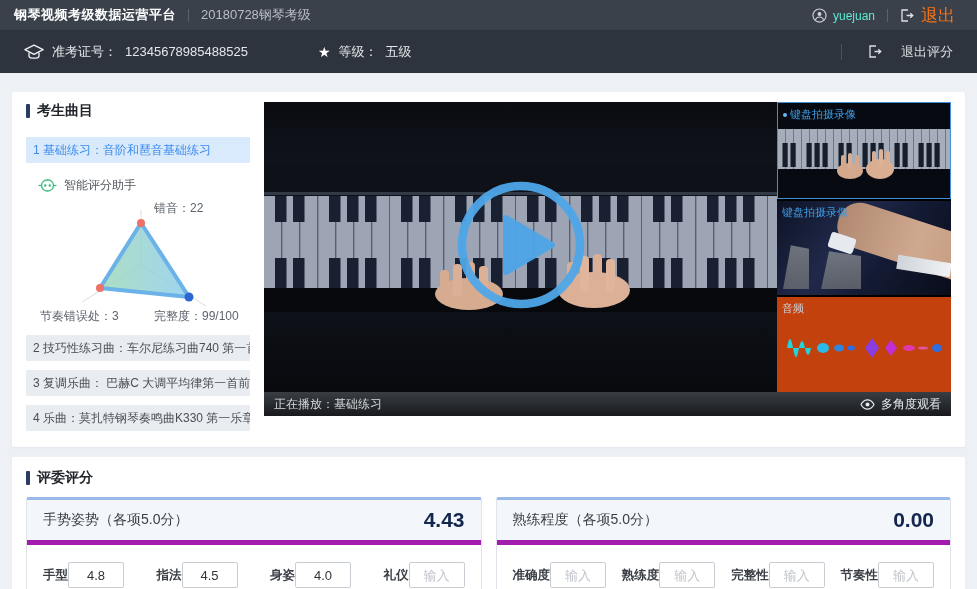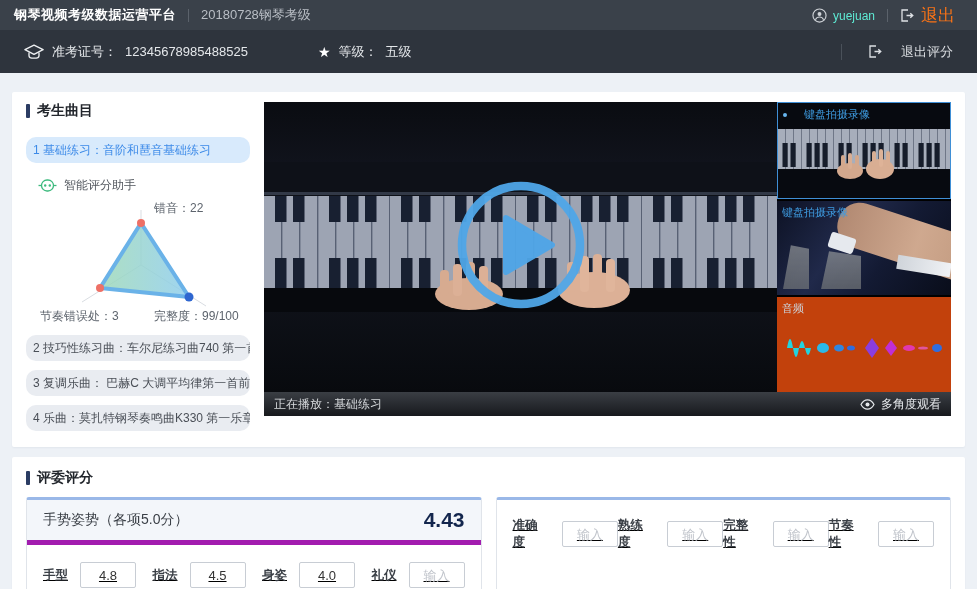--- a/index.html
+++ b/index.html
@@ -28,21 +28,21 @@
   
   .content { padding: 19px 12px 0; }
   .card { background: #fff; border-radius: 2px; box-shadow: 0 1px 2px rgba(20,40,80,.05); }
   .card-a { padding: 10px 14px 16px; display: flex; }
   .section-title { display: flex; align-items: center; gap: 7px; font-size: 14px; font-weight: bold; color: #22262c; }
   .section-title .bar { width: 4px; height: 14px; background: #2b3c63; border-radius: 1px; }
 
   
   .left-col { width: 224px; flex: none; }
   .song-item { margin-top: 9px; height: 26px; line-height: 26px; padding: 0 7px; font-size: 12px; color: #4a4f57;
-               background: #e9ecf1; border-radius: 10px; white-space: nowrap; overflow: hidden; cursor: pointer; }
+               background: #e9ecf1; border-radius: 1px; white-space: nowrap; overflow: hidden; cursor: pointer; }
   .song-item.first { margin-top: 17px; }
   .song-item.active { background: #d8eafc; color: #3c8ae8; }
   .assistant { margin-top: 14px; display: flex; align-items: center; gap: 7px; font-size: 12px; color: #53585f; padding-left: 12px; }
   .radar-wrap { position: relative; height: 128px; margin-top: 4px; }
   .radar-label { position: absolute; font-size: 12px; color: #5d646d; white-space: nowrap; }
   .rl-top { left: 128px; top: 2px; }
   .rl-left { left: 14px; top: 110px; }
   .rl-right { left: 128px; top: 110px; }
 
   
@@ -51,21 +51,21 @@
   .main-video { flex: 1; position: relative; background: linear-gradient(180deg,#0a0c11 0%,#141722 34%,#10131b 62%,#080a0e 100%); overflow: hidden; }
   .kb-main { position: absolute; left: 0; right: 0; top: 60px; }
   .play-overlay { position: absolute; left: 50%; top: 50%; transform: translate(-50%,-50%); cursor: pointer; }
 
   .side-col { width: 174px; flex: none; display: flex; flex-direction: column; background: #000; }
   .side-panel { position: relative; flex: 1; overflow: hidden; cursor: pointer; }
   .side-panel + .side-panel { margin-top: 2px; }
   .panel-cam1 { border: 1px solid #3f8fd6; background: #070a0f; }
   .panel-cam2 { background: linear-gradient(125deg,#0d1224 0%,#20294a 38%,#131a33 62%,#090d1a 100%); }
   .panel-audio { background: #c2410c; }
-  .panel-label { position: absolute; left: 5px; top: 4px; font-size: 11px; color: #3e9be0; z-index: 3; display: flex; align-items: center; gap: 17px; }
+  .panel-label { position: absolute; left: 5px; top: 4px; font-size: 11px; color: #3e9be0; z-index: 3; display: flex; align-items: center; gap: 3px; }
   .panel-label .dot { width: 4px; height: 4px; border-radius: 50%; background: #67b6ef; }
   .panel-label.plain { color: #cdd5dd; }
   .arm { position: absolute; width: 150px; height: 46px; border-radius: 22px; background: linear-gradient(90deg,#b98e74,#d9b094 55%,#caa083);
          top: 18px; right: -34px; transform: rotate(18deg); opacity: .95; }
   .wrist { position: absolute; width: 26px; height: 16px; background: #e6e9ee; top: 34px; right: 96px; transform: rotate(18deg); border-radius: 3px; }
   .pillar { position: absolute; background: linear-gradient(180deg,#8b8f94,#6f7377); opacity: .75; filter: blur(.4px); }
   .pillar1 { left: 6px; bottom: 6px; width: 26px; height: 44px; clip-path: polygon(30% 0,100% 8%,100% 100%,0 100%); }
   .pillar2 { left: 44px; bottom: 6px; width: 40px; height: 38px; clip-path: polygon(20% 0,100% 12%,100% 100%,0 100%); }
   .kb-sliver { position: absolute; right: 0; bottom: 22px; width: 54px; height: 14px; background: linear-gradient(90deg,#cfd4da,#f0f2f5); transform: rotate(9deg); }
   .wave-svg { position: absolute; left: 0; top: 26px; }
@@ -77,21 +77,21 @@
 
   
   .card-b { margin-top: 10px; padding: 12px 14px 12px; }
   .score-cards { display: flex; gap: 14px; margin-top: 10px; }
   .score-card { flex: 1; border: 1px solid #e0e4ea; border-top: 3px solid #9ab8e8; border-radius: 3px; background: #fff; }
   .score-card-header { display: flex; align-items: center; justify-content: space-between; padding: 8px 16px;
                        background: #f3f6fa; border-bottom: 5px solid #a21caf; }
   .score-card-title { font-size: 14px; color: #3a3f46; }
   .score-value { font-size: 21px; font-weight: bold; color: #13264d; }
   .score-card-body { display: flex; justify-content: space-between; padding: 17px 16px 16px; }
-  .field { display: flex; align-items: center; gap: 12px; text-decoration: underline; }
+  .field { display: flex; align-items: center; gap: 0; }
   .field-label { font-size: 12.5px; color: #3a3f46; font-weight: 600; }
   .field input { width: 56px; height: 26px; border: 1px solid #c8cdd4; border-radius: 2px; text-align: center;
                  font-size: 13px; color: #333; font-family: "Liberation Sans", sans-serif; outline: none; background:#fff; }
   .field input::placeholder { color: #c0c4cb; }
 </style>
 </head>
 <body>
 
 <div class="navbar">
   <span class="nav-title">钢琴视频考级数据运营平台</span>
@@ -369,20 +369,24 @@
             <input value="4.0" placeholder="输入" style="">
           </span>
           <span class="field">
             <span class="field-label">礼仪</span>
             <input value="" placeholder="输入" style="">
           </span>
         </div>
       </div>
 
       <div class="score-card">
+        <div class="score-card-header">
+          <span class="score-card-title">熟练程度（各项5.0分）</span>
+          <span class="score-value">0.00</span>
+        </div>
         <div class="score-card-body">
           <span class="field">
             <span class="field-label">准确度</span>
             <input value="" placeholder="输入" style="">
           </span>
           <span class="field">
             <span class="field-label">熟练度</span>
             <input value="" placeholder="输入" style="">
           </span>
           <span class="field">

